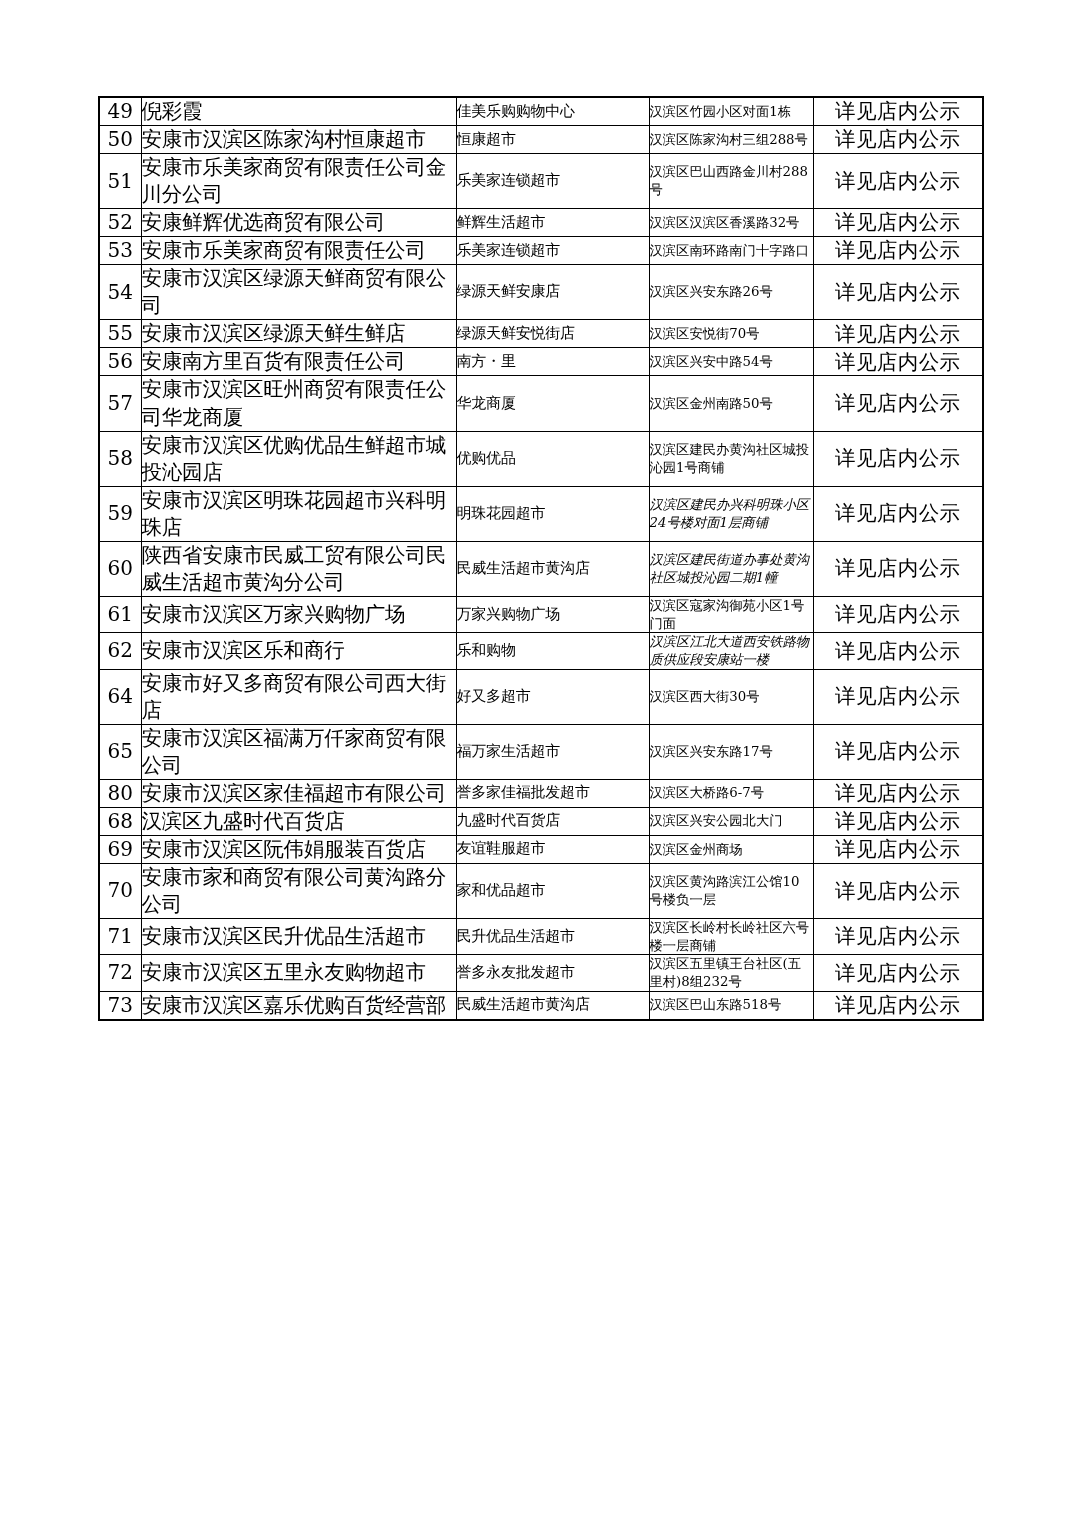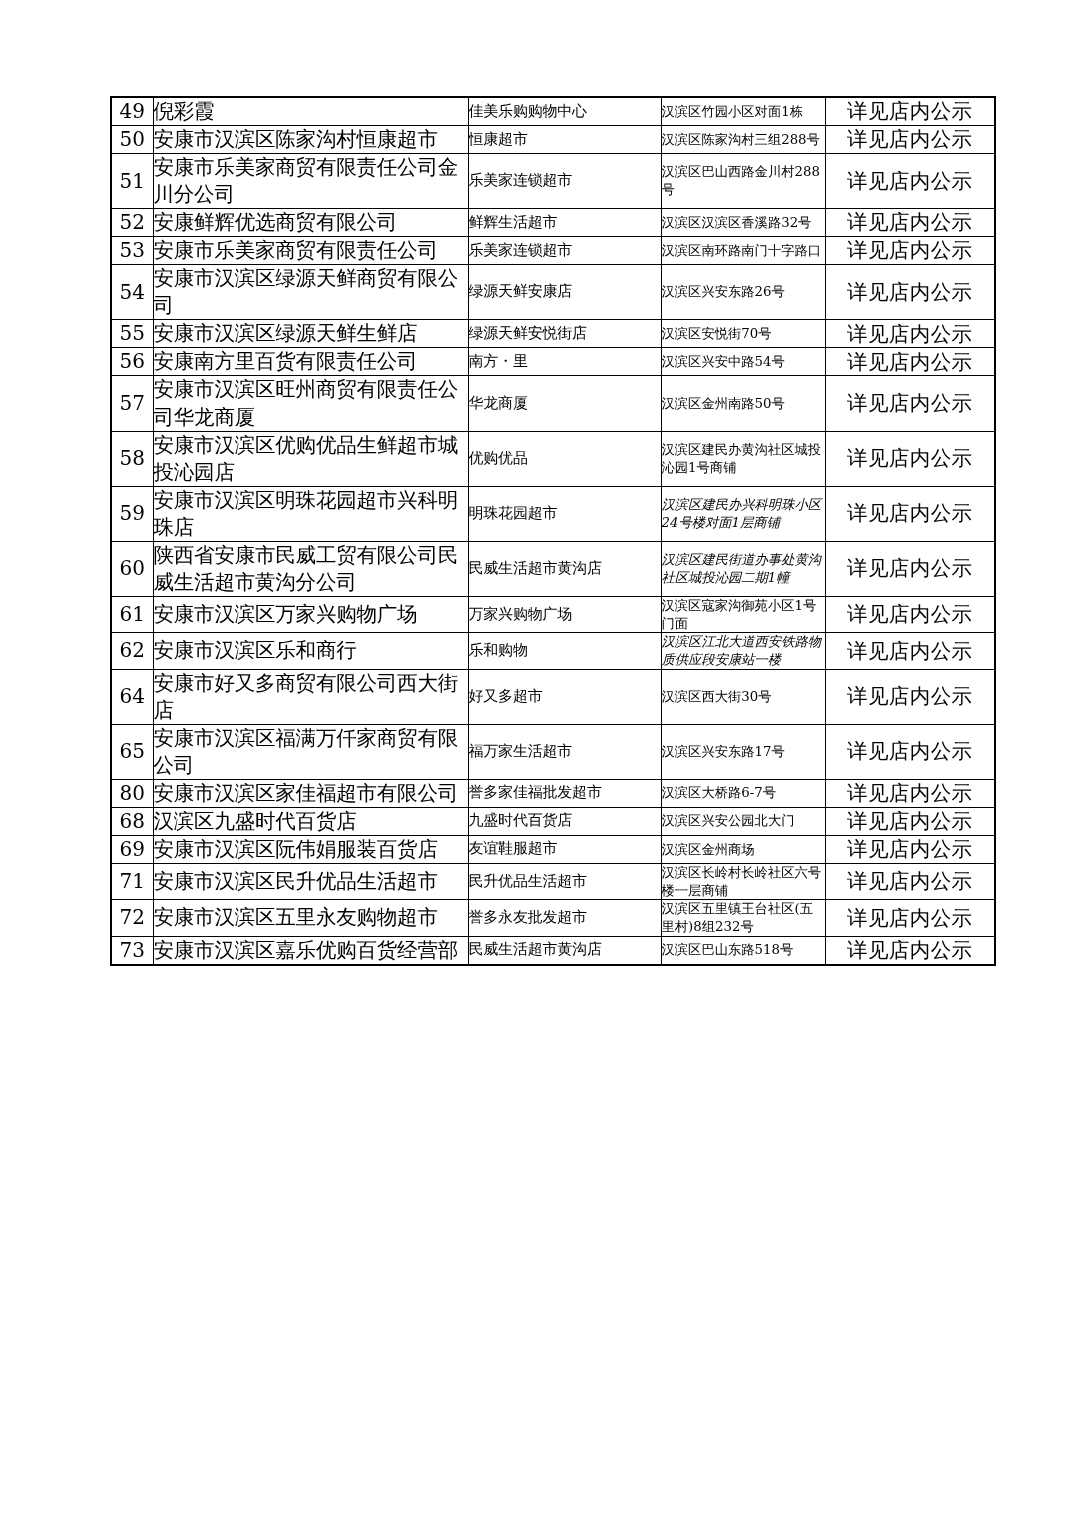--- a/index.html
+++ b/index.html
@@ -15,21 +15,21 @@
     overflow: hidden;
   }
   .page {
     position: relative;
     width: 1080px;
     height: 1526px;
     box-sizing: border-box;
   }
   .table-wrap {
     position: absolute;
-    left: 110px;
+    left: 98px;
     top: 96px;
     width: 884px;
   }
   table.reg-table {
     border-collapse: collapse;
     table-layout: fixed;
     width: 884px;
     border: 2.5px solid #000;
   }
   table.reg-table td {
@@ -310,20 +310,31 @@
             <td class="cell-name">安康市汉滨区阮伟娟服装百货店</td>
             <td class="cell-store">
               <div class="clip-2">友谊鞋服超市</div>
             </td>
             <td class="cell-addr">
               <div class="clip-2">汉滨区金州商场</div>
             </td>
             <td class="cell-note">详见店内公示</td>
           </tr>
           <tr>
+            <td class="cell-idx">70</td>
+            <td class="cell-name">安康市家和商贸有限公司黄沟路分公司</td>
+            <td class="cell-store">
+              <div class="clip-2">家和优品超市</div>
+            </td>
+            <td class="cell-addr">
+              <div class="clip-2">汉滨区黄沟路滨江公馆10号楼负一层</div>
+            </td>
+            <td class="cell-note">详见店内公示</td>
+          </tr>
+          <tr>
             <td class="cell-idx">71</td>
             <td class="cell-name">安康市汉滨区民升优品生活超市</td>
             <td class="cell-store">
               <div class="clip-2">民升优品生活超市</div>
             </td>
             <td class="cell-addr">
               <div class="clip-2">汉滨区长岭村长岭社区六号楼一层商铺</div>
             </td>
             <td class="cell-note">详见店内公示</td>
           </tr>

